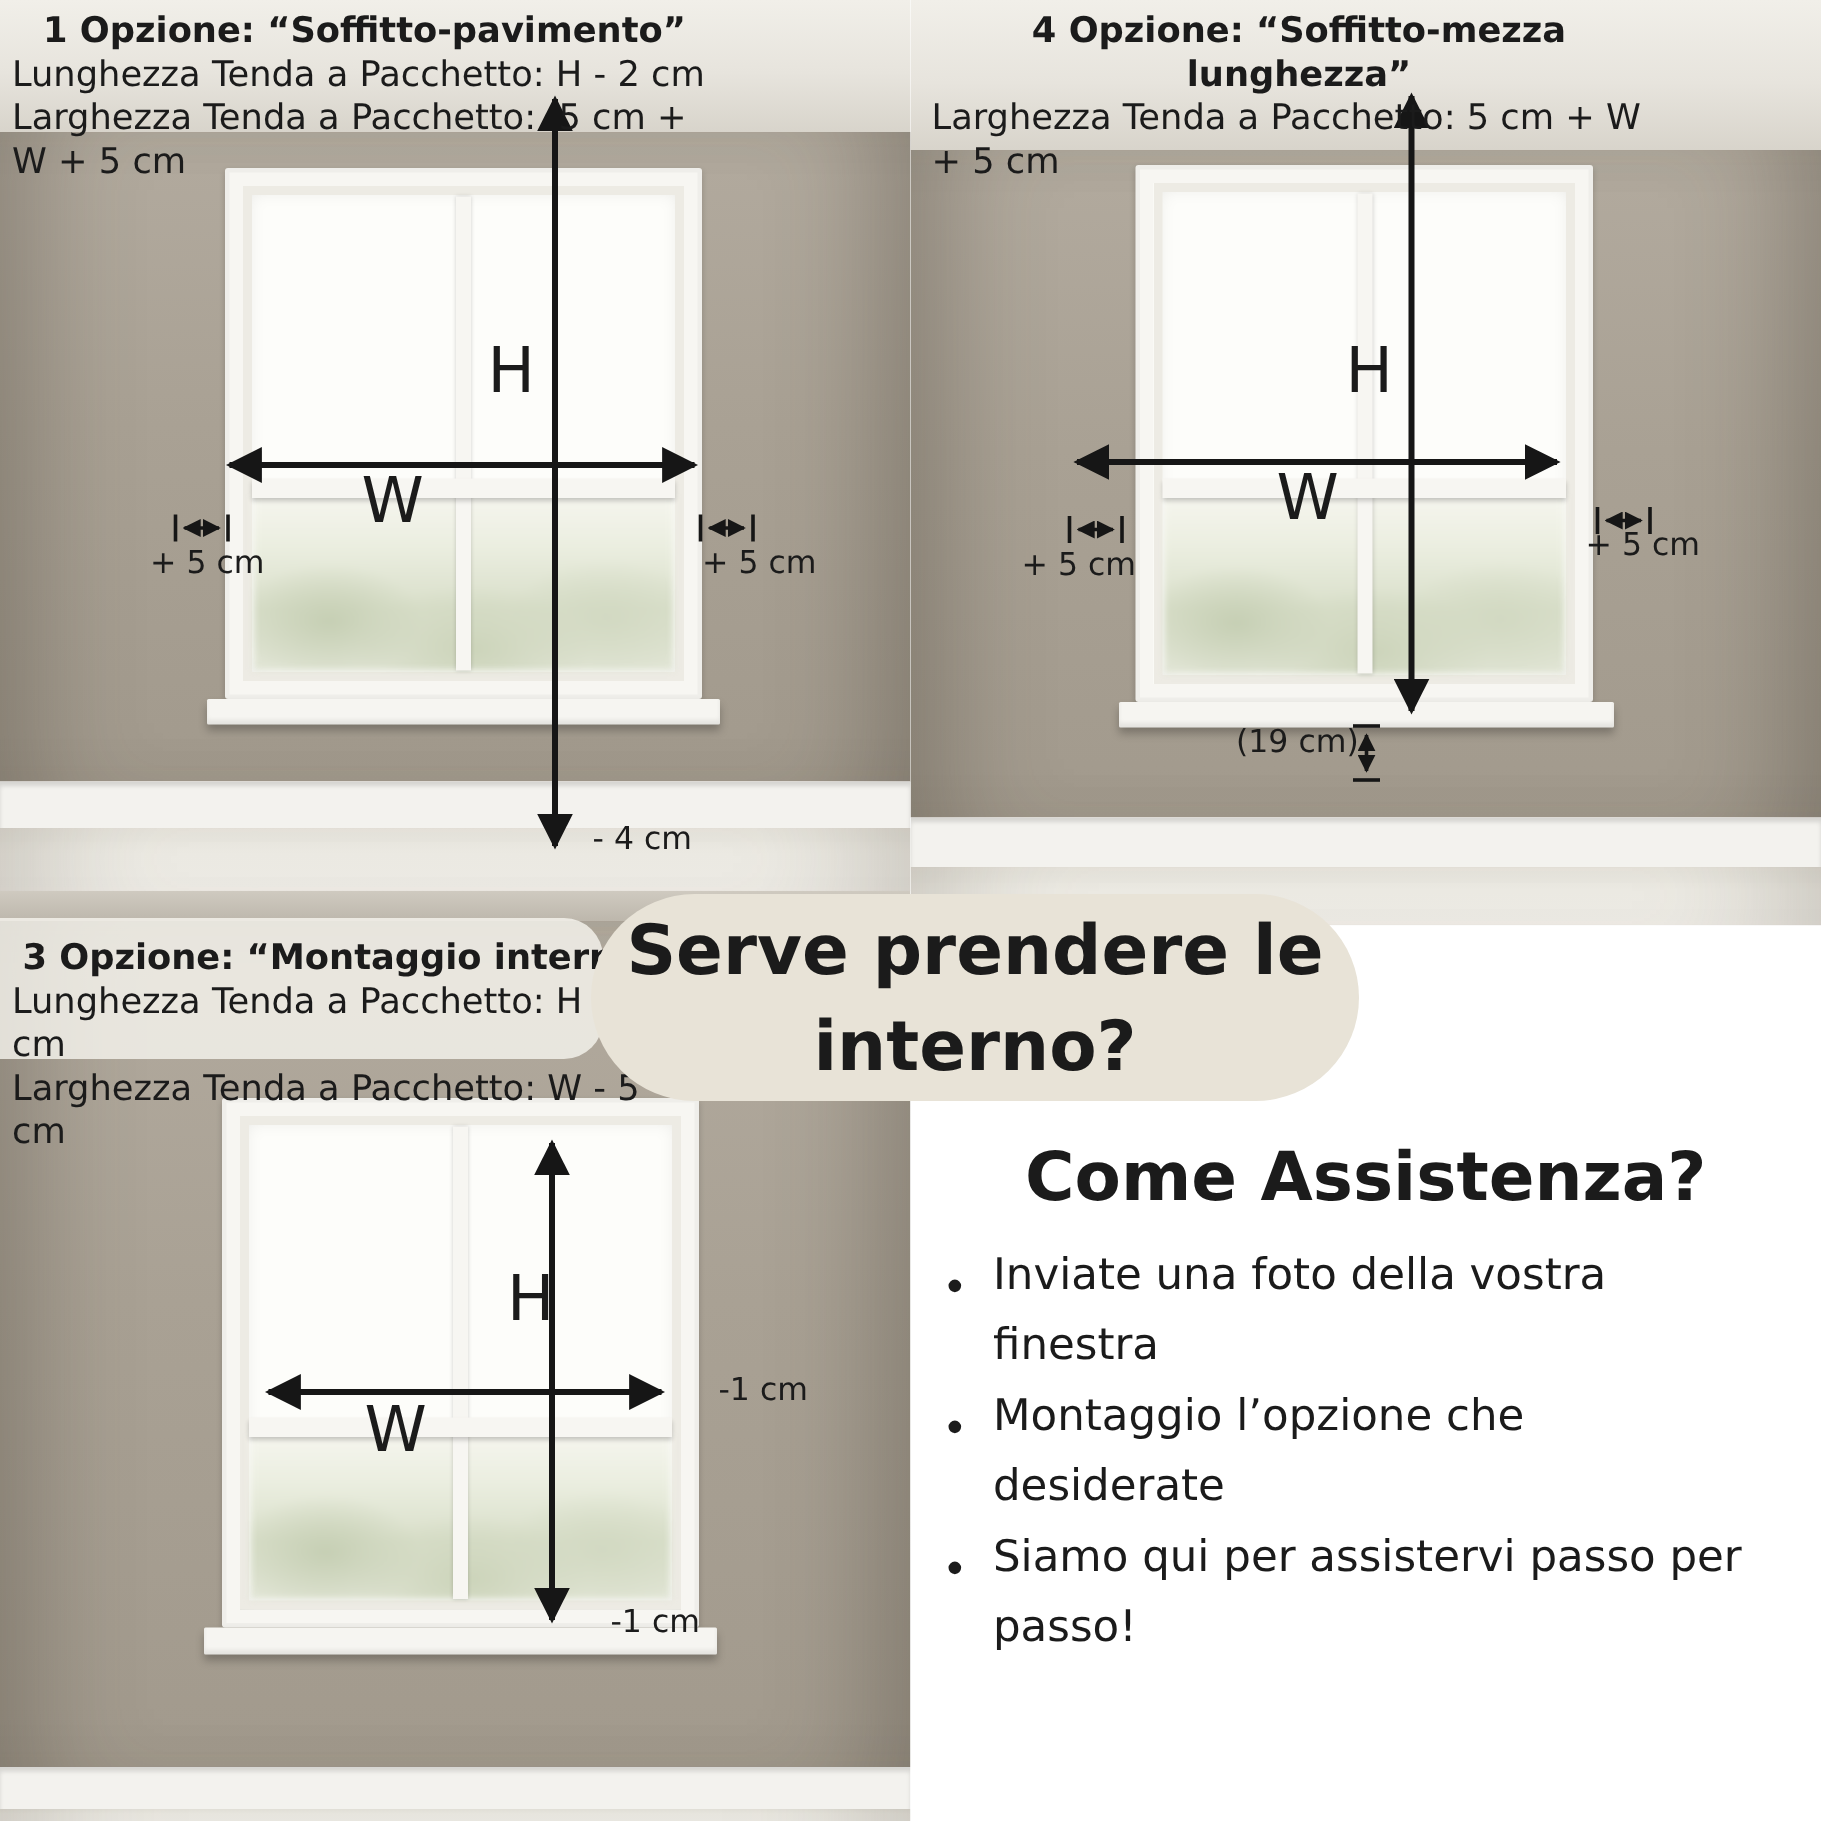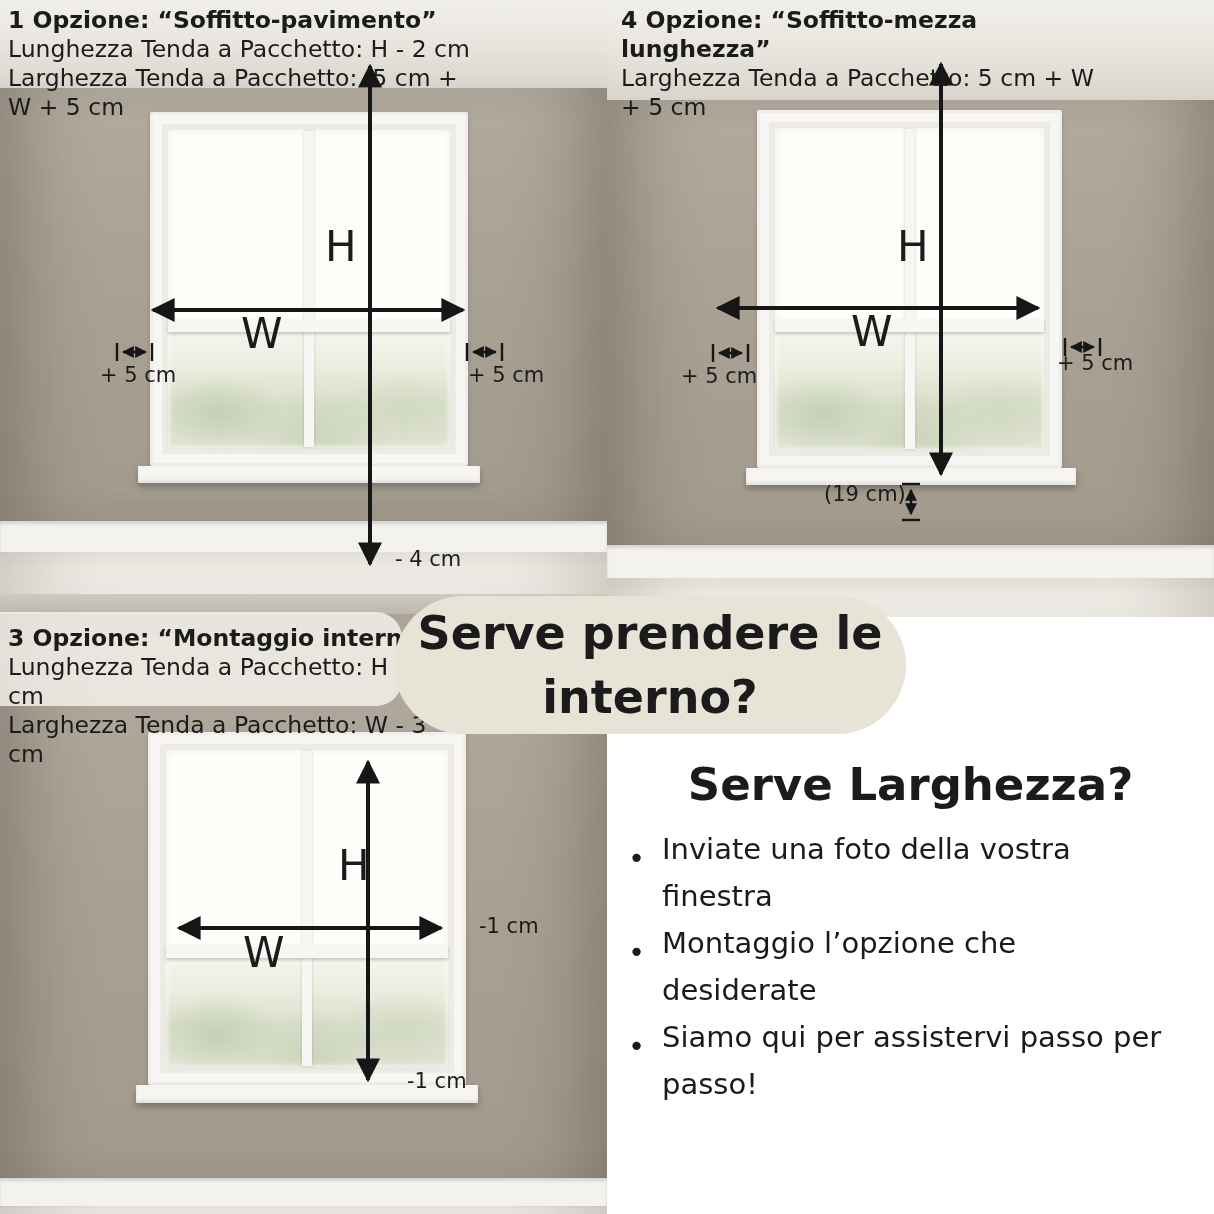--- a/index.html
+++ b/index.html
@@ -57,21 +57,21 @@
   .w2 .trees{top:62%;} .w2 .meeting-rail{top:59%;}
   .w3{left:148px;top:732px;width:318px;height:353px;}
   .w3 .trees{top:64%;} .w3 .meeting-rail{top:61%;}
   
   .white-area{position:absolute;left:607px;top:617px;width:607px;height:597px;background:#ffffff;}
   
   svg.arrows{position:absolute;left:0;top:0;z-index:4;pointer-events:none;}
   
   .hdr{position:absolute;z-index:6;font-size:23.5px;line-height:29px;}
   .hdr .hline{white-space:pre-wrap;}
-  .hdr .b{font-weight:700;}
+  .hdr .b{font-weight:700;text-align:center;}
   .hdr1{left:8px;top:6px;width:470px;}
   .hdr2{left:621px;top:6px;width:490px;}
   .hdr3{left:8px;top:624px;width:440px;}
   .hdr-band{position:absolute;z-index:5;left:0;top:612px;width:402px;height:94px;
     background:rgba(249,247,241,.78);border-radius:0 26px 26px 0;}
   .dim-label{position:absolute;z-index:6;font-size:42px;line-height:1;}
   .small-label{position:absolute;z-index:6;font-size:21px;line-height:1.1;}
   
   .pill{position:absolute;z-index:7;left:394px;top:596px;width:512px;height:138px;
     background:#e8e3d7;border-radius:69px;display:flex;flex-direction:column;
@@ -197,21 +197,21 @@
   </header>
 
   <header class="hdr hdr2">
     <div class="hline b">4 Opzione: “Soffitto-mezza lunghezza”</div>
     <div class="hline">Larghezza Tenda a Pacchetto: 5 cm + W + 5 cm</div>
   </header>
 
   <header class="hdr hdr3">
     <div class="hline b">3 Opzione: “Montaggio interno”</div>
     <div class="hline">Lunghezza Tenda a Pacchetto: H - 1 cm</div>
-    <div class="hline">Larghezza Tenda a Pacchetto: W - 3 cm</div>
+    <div class="hline">Larghezza Tenda a Pacchetto: W - 5 cm</div>
   </header>
 
   <div class="dim-label" style="left:325px;top:226px;">H</div>
   <div class="dim-label" style="left:241px;top:313px;">W</div>
   <div class="small-label" style="left:100px;top:364px;">+ 5 cm</div>
   <div class="small-label" style="left:468px;top:364px;">+ 5 cm</div>
   <div class="small-label" style="left:395px;top:548px;">- 4 cm</div>
 
   <div class="dim-label" style="left:897px;top:226px;">H</div>
   <div class="dim-label" style="left:851px;top:311px;">W</div>
@@ -222,21 +222,21 @@
   <div class="dim-label" style="left:338px;top:845px;">H</div>
   <div class="dim-label" style="left:243px;top:932px;">W</div>
   <div class="small-label" style="left:479px;top:915px;">-1 cm</div>
   <div class="small-label" style="left:407px;top:1070px;">-1 cm</div>
 
   <div class="pill">
     <div class="t">Serve prendere le</div>
     <div class="t">interno?</div>
   </div>
 
-  <h2 class="assist-heading" style="margin:0;">Serve Larghezza?</h2>
+  <h2 class="assist-heading" style="margin:0;">Come Assistenza?</h2>
   <div class="bullets">
     <div class="bullet">
       <span class="dot">•</span>
       <span class="btxt">Inviate una foto della vostra finestra</span>
     </div>
     <div class="bullet">
       <span class="dot">•</span>
       <span class="btxt">Montaggio l’opzione che desiderate</span>
     </div>
     <div class="bullet">

